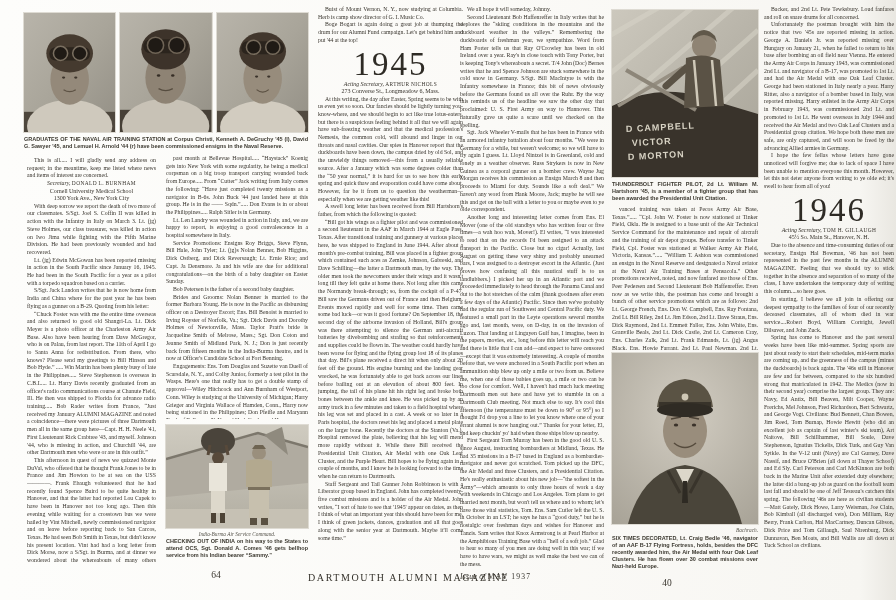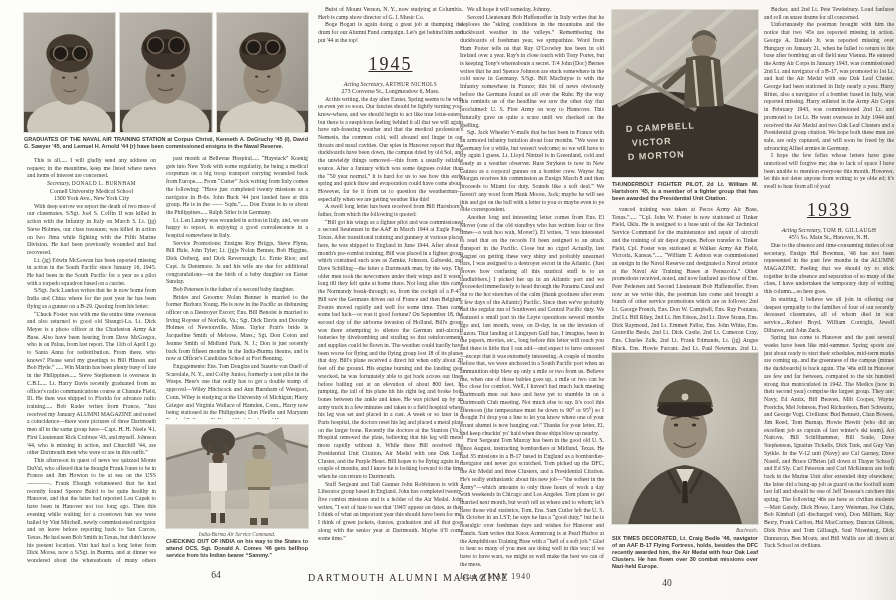--- a/index.html
+++ b/index.html
@@ -11,24 +11,23 @@
     font-family: "Liberation Serif", "DejaVu Serif", serif;
     color: #37332c;
   }
   .col {
     position: absolute; overflow: hidden;
     font-size: 5.8px; line-height: 7.7px; text-align: justify;
     hyphens: auto; word-spacing: -0.2px;
   }
   .col p { margin: 0; text-indent: 7px; }
   .class-heading {
-    font-size: 18px; line-height: 28px; text-align: center;
+    font-size: 33px; line-height: 28px; text-align: center;
     font-weight: 400; letter-spacing: 2px; margin: 5px 0 3px 0; text-indent: 0;
     color: #2e2b25;
-    text-decoration: underline;
   }
   .secline { text-align: center; text-indent: 0; font-size: 5.9px; line-height: 7.4px; }
   .secline .it { font-style: italic; }
   .secline .sc { letter-spacing: 0.4px; font-size: 5.4px; }
   .addr { text-align: center; text-indent: 0; font-size: 6px; line-height: 7.6px; }
   .photo { position: absolute; overflow: hidden; background: #b5b1a7; box-shadow: 0 0 0 1px #dedbd3; }
   .photo svg { display: block; width: 100%; height: 100%; }
   .photo-strip { position: absolute; display: flex; gap: 5px; }
   .photo-strip .ph { flex: 1; background: #b5b1a7; box-shadow: 0 0 0 1px #dedbd3; }
   .photo-strip .ph svg { display: block; width: 100%; height: 100%; }
@@ -230,26 +229,26 @@
       <circle cx="73" cy="44" r="3.4" fill="#cfc8b6"></circle>
     </svg>
   </div>
   <div class="credit" style="left:612px; top:527px; width:146px; text-align:right;">Bachrach.</div>
   <div class="caption" style="left:612px; top:535px; width:146px;">SIX TIMES DECORATED, Lt. Craig Bedle '46, navigator of an AAF B-17 Flying Fortress, holds, besides the DFC recently awarded him, the Air Medal with four Oak Leaf Clusters. He has flown over 30 combat missions over Nazi-held Europe.</div>
 
   <div class="col" style="left:764px; top:6px; width:130px; height:560px;">
     <p class="noindent">Backer, and 2nd Lt. Pete Tewksbury. Loud fanfares and roll on snare drums for all concerned.</p>
     <p>Unfortunately the postman brought with him the notice that two '45s are reported missing in action. George A. Daniels Jr. was reported missing over Hungary on January 21, when he failed to return to his base after bombing an oil field near Vienna. He entered the Army Air Corps in January 1943, was commissioned 2nd Lt. and navigator of a B-17, was promoted to 1st Lt. and had the Air Medal with one Oak Leaf Cluster. George had been stationed in Italy nearly a year. Harry Ritter, also a navigator of a bomber based in Italy, was reported missing. Harry enlisted in the Army Air Corps in February 1943, was commissioned 2nd Lt. and promoted to 1st Lt. He went overseas in July 1944 and received the Air Medal and two Oak Leaf Clusters and a Presidential group citation. We hope both these men are safe, are only captured, and will soon be freed by the advancing Allied armies in Germany.</p>
     <p>I hope the few fellas whose letters have gone unnoticed will forgive me; due to lack of space I have been unable to mention everyone this month. However, let this not deter anyone from writing to ye olde ed; it's swell to hear from all of you!</p>
-    <div class="class-heading">1939</div>
+    <div class="class-heading">1946</div>
     <div class="secline"><span class="it">Acting Secretary,</span> <span class="sc">TOM H. GILLAUGH</span></div>
     <div class="addr">45½ So. Main St., Hanover, N. H.</div>
     <p>Due to the absence and time-consuming duties of our secretary, Ensign Hal Bowman, '46 has not been represented in the past few months in the ALUMNI MAGAZINE. Feeling that we should try to stick together in the absence and separation of so many of the class, I have undertaken the temporary duty of writing this column....so here goes.</p>
     <p>In starting, I believe we all join in offering our deepest sympathy to the families of four of our recently deceased classmates, all of whom died in war service....Robert Boyd, William Cortright, Jewell Dilsaver, and John Zuck.</p>
     <p>Spring has come to Hanover and the past several weeks have been like mid-summer. Spring sports are just about ready to start their schedules, mid-term marks are coming up, and the greenness of the campus (minus the duckboards) is back again. The '46s still in Hanover are few and far between, compared to the six hundred strong that matriculated in 1942. The Medics (now in their second year) comprise the largest group. They are: Navy, Ed Antix, Bill Beaven, Milt Cooper, Wayne Frerichs, Mel Johnson, Fred Richardson, Bert Schwartz, and George Vogt. Civilians: Bud Bennett, Chan Bowen, Jim Reed, Tom Burnap, Howie Hewitt (who did an excellent job as captain of last winter's ski team), Art Naitove, Bill Schillhammer, Bill Soule, Dave Stephenson, Ignatius Tickelis, Dick Turk, and Guy Van Sytkle. In the V-12 unit (Navy) are Cal Gurney, Dave Nassif, and Bruce O'Brien (all down at Thayer School) and Ed Sly. Carl Peterson and Carl McKinnon are both back in the Marine Unit after extended duty elsewhere; the latter did a bang-up job as guard on the football team last fall and should be one of Jeff Tesreau's catchers this spring. The following '46s are here as civilian students—Matt Gately, Dick Howe, Larry Weisman, Joe Clain, Bob Kimball (all discharged vets), Don Milliam, Ray Berry, Frank Carlton, Hal MacCartney, Duncan Gibson, Dick Price and Tom Gillaugh, Saul Nirenburg, Dick Dunnavan, Ben Moats, and Bill Wallis are all down at Tuck School as civilians.</p>
   </div>
 
   <div class="pagenum" style="left:166px; top:570px; width:100px;">64</div>
   <div class="footer-mag" style="left:308px; top:572px; width:160px;">DARTMOUTH ALUMNI MAGAZINE</div>
-  <div class="footer-issue" style="left:460px; top:572px;"><span class="it">Issue of</span> <span class="caps">MAY 1940</span></div>
+  <div class="footer-issue" style="left:460px; top:572px;"><span class="it">Issue of</span> <span class="caps">MAY 1937</span></div>
   <div class="pagenum" style="left:612px; top:578px; width:110px;">40</div>
 
 </div>
 
 </body></html>

